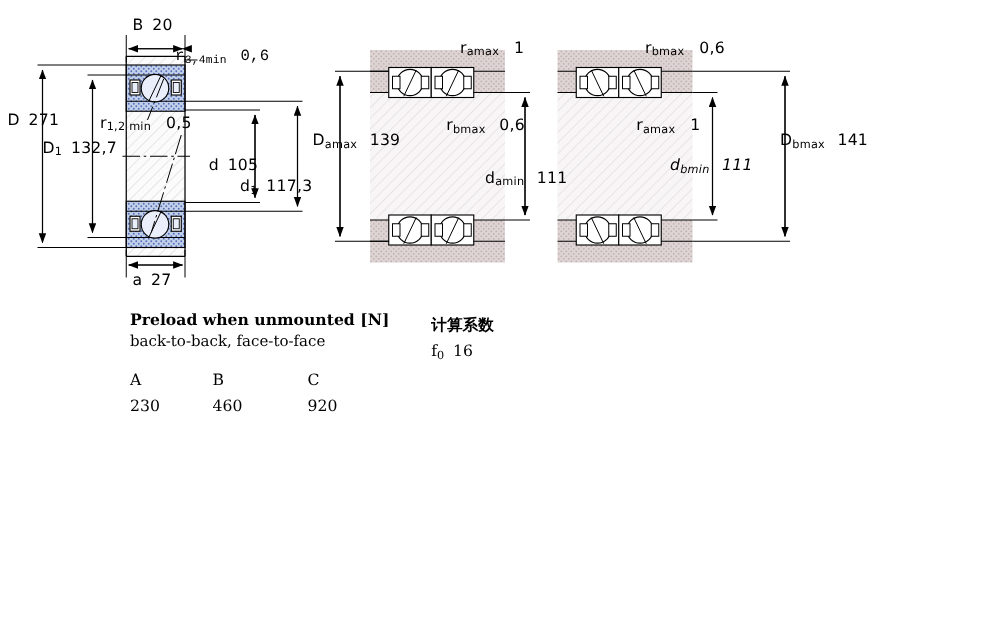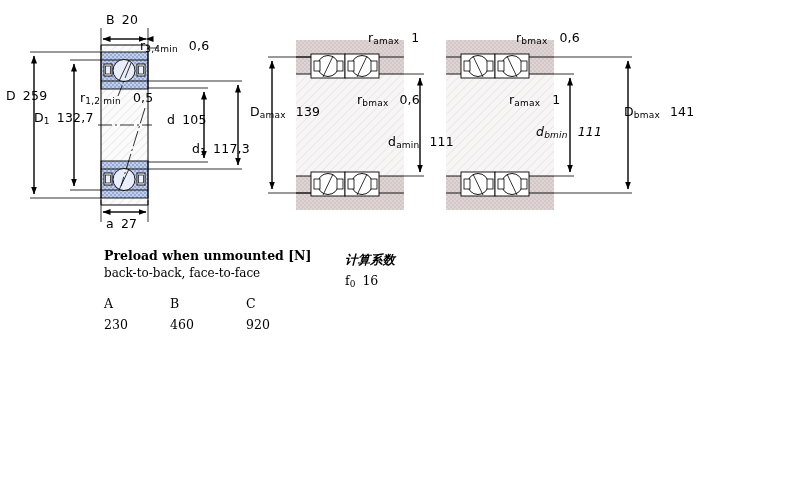--- a/index.html
+++ b/index.html
@@ -12,21 +12,21 @@
   svg{display:block;}
 
   .lbl{position:absolute;white-space:nowrap;font-size:12.5px;color:#000;
        font-family:"DejaVu Sans","Liberation Sans",sans-serif;letter-spacing:.2px;}
   .lbl .sub{font-size:9px;vertical-align:-2px;}
   .lbl .val{margin-left:7px;}
 
   .txtblock{position:absolute;font-family:"DejaVu Serif","Liberation Serif",serif;}
   .tb-title{font-size:12.5px;font-weight:bold;white-space:nowrap;}
   .tb-sub{font-size:12px;white-space:nowrap;}
-  .tb-cn{font-size:12.5px;font-weight:bold;white-space:nowrap;font-style:italic;}
+  .tb-cn{font-size:12.5px;font-weight:bold;white-space:nowrap;}
   .tb-head{font-size:12.5px;}
   .tb-num{font-size:12.5px;}
   .col{position:absolute;text-align:left;}
 </style>
 </head>
 <body>
 
 <div class="stage">
 
   <svg width="800" height="500" viewBox="0 0 800 500">
@@ -221,37 +221,37 @@
       <line x1="554" y1="193" x2="632" y2="193" stroke="#000" stroke-width="0.8"></line>
       <line x1="628" y1="61" x2="628" y2="189" stroke="#000" stroke-width="0.9" marker-end="url(#arrD)"></line>
       <line x1="628" y1="189" x2="628" y2="61" stroke="#000" stroke-width="0.9" marker-end="url(#arrD)"></line>
     </g>
   </svg>
 
   <div class="lbl" style="left:106px;top:12px;">
     <span>B</span><span class="val">20</span>
   </div>
 
-  <div class="lbl" style="left:140px;top:38px;">
+  <div class="lbl" style="left:140px;top:38px;font-family:Liberation Mono, monospace;">
     <span>r</span><span class="sub">3,4min</span><span class="val" style="margin-left:11px">0,6</span>
   </div>
 
   <div class="lbl" style="left:6px;top:88px;">
-    <span>D</span><span class="val">259</span>
+    <span>D</span><span class="val">271</span>
   </div>
 
   <div class="lbl" style="left:34px;top:110px;">
     <span>D</span><span class="sub">1</span><span class="val">132,7</span>
   </div>
 
   <div class="lbl" style="left:80px;top:90px;">
     <span>r</span><span class="sub">1,2 min</span><span class="val" style="margin-left:12px">0,5</span>
   </div>
 
-  <div class="lbl" style="left:167px;top:112px;">
+  <div class="lbl" style="left:167px;top:124px;">
     <span>d</span><span class="val">105</span>
   </div>
 
   <div class="lbl" style="left:192px;top:141px;">
     <span>d</span><span class="sub">1</span><span class="val">117,3</span>
   </div>
 
   <div class="lbl" style="left:106px;top:216px;">
     <span>a</span><span class="val">27</span>
   </div>

